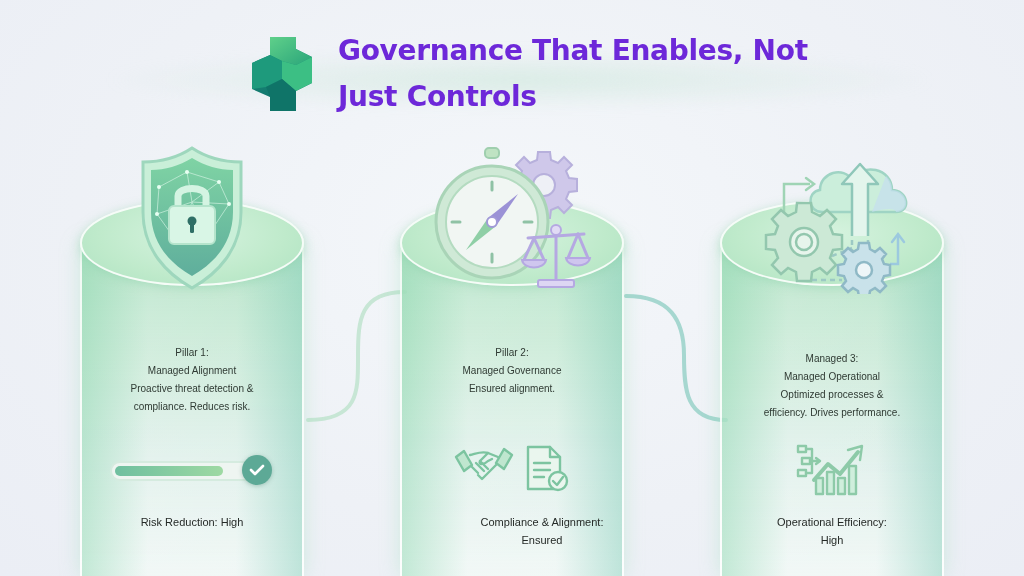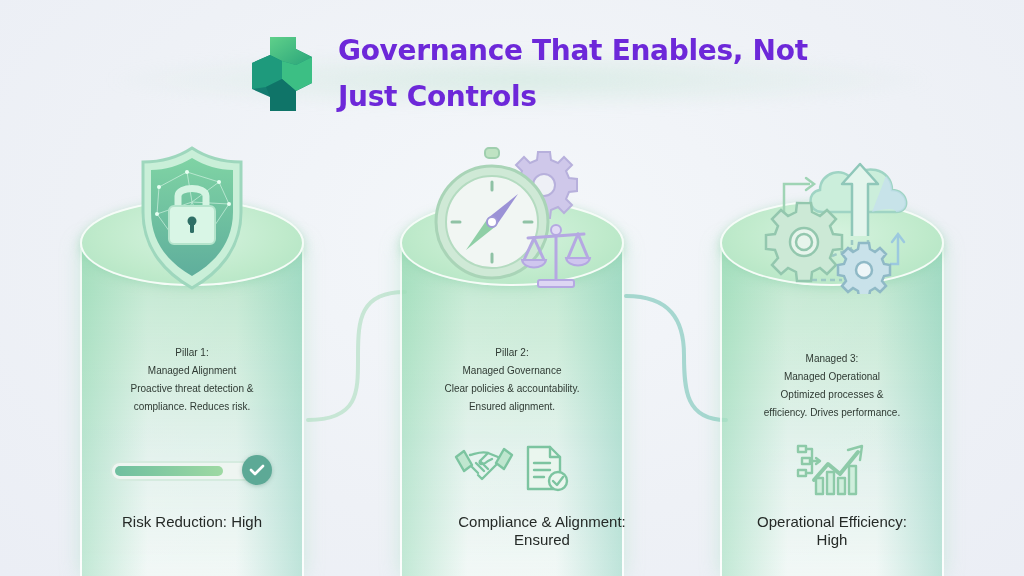--- a/index.html
+++ b/index.html
@@ -49,21 +49,21 @@
   .pillar .icon-wrap {
     position: absolute; left: 0; width: 224px; display: flex; justify-content: center;
   }
   .pillar .desc {
     position: absolute; left: 0; top: 144px; width: 224px; text-align: center;
     font-size: 10px; line-height: 18px; color: #2f3a33;
   }
   .pillar .desc div { white-space: nowrap; }
   .pillar .metric {
     position: absolute; left: 0; width: 224px; text-align: center;
-    font-size: 15px; line-height: 18px; color: #252a27;
+    font-size: 11px; line-height: 18px; color: #252a27;
   }
 
   .connector { position: absolute; }
 
   .progress {
     position: absolute; left: 30px; top: 255px; width: 162px; height: 32px;
   }
   .progress .track {
     position: absolute; left: 0; top: 6px; width: 146px; height: 20px;
     border-radius: 10px; background: #eef5f1; border: 2px solid #d5ebdf;
@@ -199,21 +199,20 @@
       </g>
       <path d="M90 116 L 114 116 C 112 126, 92 126, 90 116 Z" fill="#cfc6ee" stroke="#b5a8e2" stroke-width="2"></path>
       <path d="M134 114 L 158 114 C 156 124, 136 124, 134 114 Z" fill="#cfc6ee" stroke="#b5a8e2" stroke-width="2"></path>
       <circle cx="124" cy="86" r="5" fill="#e1dbf5" stroke="#b5a8e2" stroke-width="2"></circle>
       <rect x="106" y="136" width="36" height="7" rx="2" fill="#ddd6f3" stroke="#b5a8e2" stroke-width="2"></rect>
     </svg>
   </div>
   <div class="desc">
     <div>Pillar 2:</div>
     <div>Managed Governance</div>
-    <div>Clear policies &amp; accountability.</div>
     <div>Ensured alignment.</div>
   </div>
   <div class="icon-wrap" style="top:243px;">
     <svg width="64" height="44" viewBox="0 0 64 44" style="margin-right:6px;">
       <g fill="none" stroke="#7cc4a0" stroke-width="2.4" stroke-linejoin="round" stroke-linecap="round">
         <path d="M4 14 L 12 8 L 20 22 L 12 28 Z" fill="#bfe6cf"></path>
         <path d="M60 12 L 52 6 L 44 20 L 52 26 Z" fill="#bfe6cf"></path>
         <path d="M18 12 C 26 10, 30 8, 36 10 L 46 14"></path>
         <path d="M36 10 L 28 18 C 26 22, 32 22, 36 18 L 40 16"></path>
         <path d="M20 24 L 26 30 M 24 20 L 32 28 M 28 18 L 36 26 M 26 32 L 30 36 L 44 22"></path>

